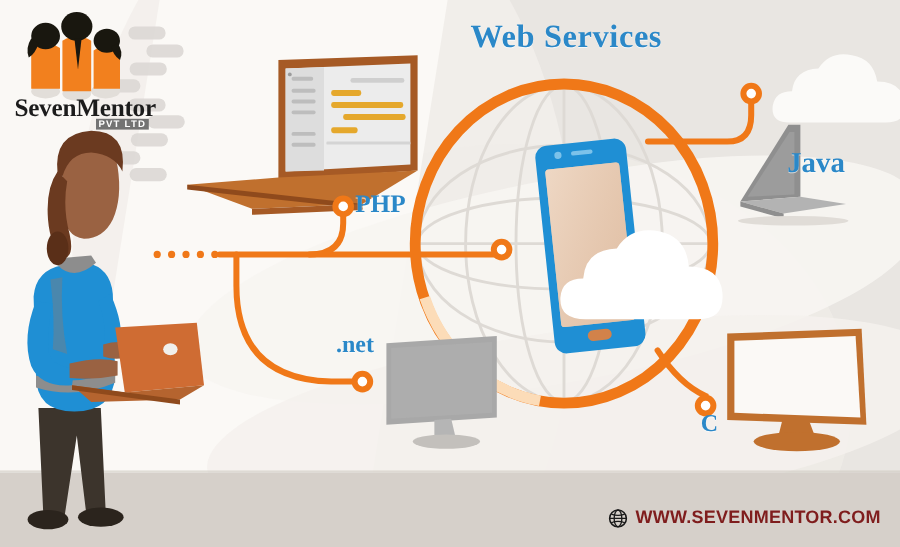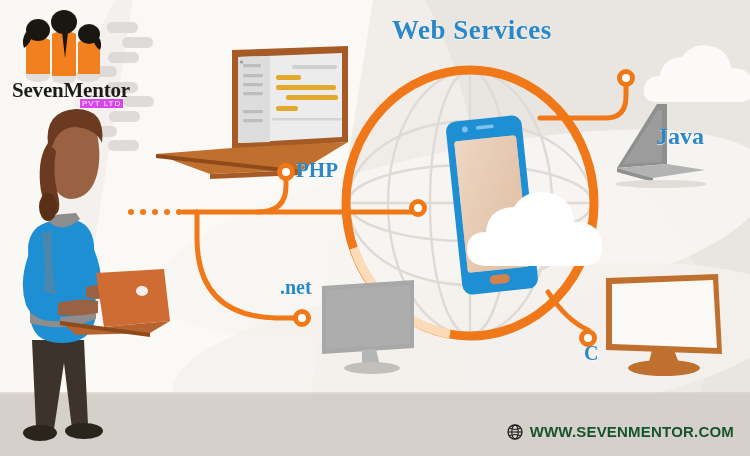--- a/index.html
+++ b/index.html
@@ -70,22 +70,22 @@
   .logo-wrap{position:absolute;left:12px;top:6px;width:140px;height:105px;}
   .logo-text{
     position:absolute;left:0px;top:72px;
     font-family:"Liberation Serif", serif;
     font-weight:bold;font-size:21px;color:#1c1c1c;
     letter-spacing:-.2px;white-space:nowrap;text-align:right;
   }
   .logo-sub{
     position:absolute;left:68px;top:93px;
     font-family:"Liberation Sans", sans-serif;
-    font-weight:normal;font-size:8px;color:#111;
-    background:#d946ef;color:#fff;padding:0 2px;letter-spacing:1px;
+    font-weight:bold;font-size:8px;color:#111;
+    background:#737373;color:#fff;padding:0 2px;letter-spacing:1px;
   }
 
   
   .ph{position:absolute;background:#d9d6d2;border-radius:6px;height:11px;opacity:.85;}
 
   
   .lbl{
     position:absolute;
     font-family:"Liberation Serif", serif;
     font-weight:bold;color:#2b88c8;
@@ -98,21 +98,21 @@
   .lbl-c{left:584px;top:342px;font-size:20px;}
 
   
   #wires{position:absolute;left:0;top:0;width:750px;height:456px;}
 
   
   .footer-url{
     position:absolute;right:16px;bottom:16px;
     display:flex;align-items:center;gap:7px;
     font-family:"Liberation Sans", sans-serif;
-    font-weight:bold;font-size:15px;color:#14532d;
+    font-weight:bold;font-size:15px;color:#7f1d1d;
     letter-spacing:.2px;
   }
   .globe-ico{width:16px;height:16px;display:block;}
 
   
   #person{position:absolute;left:0px;top:95px;width:170px;height:361px;}
 </style>
 </head>
 <body>
 

